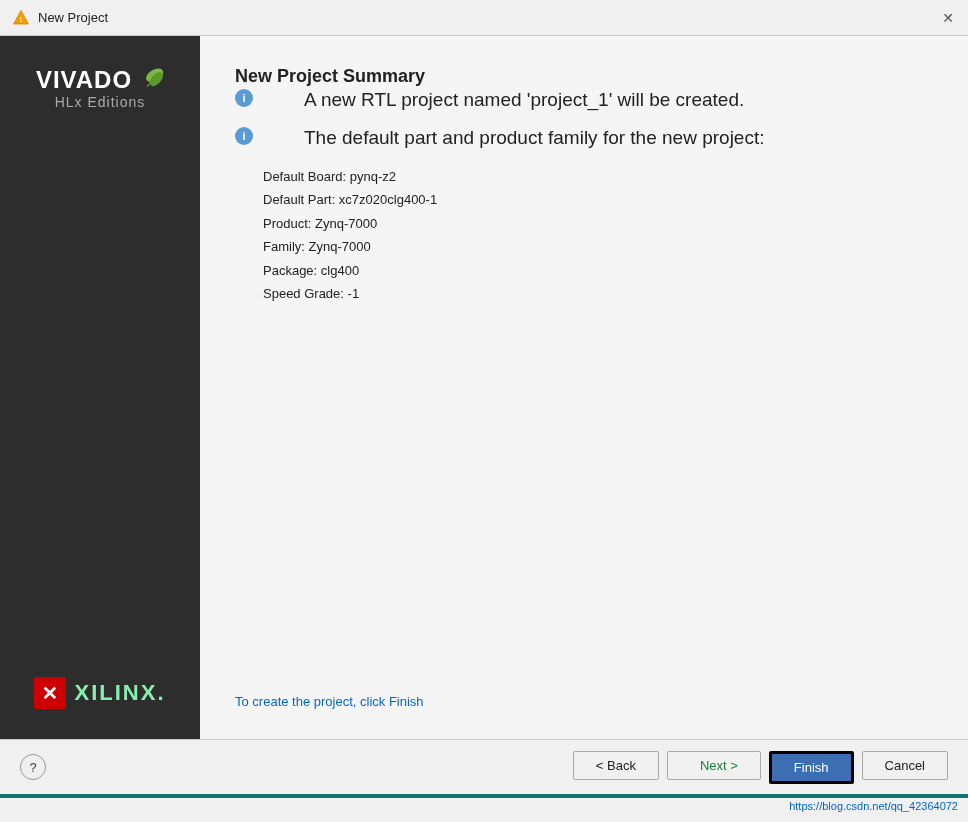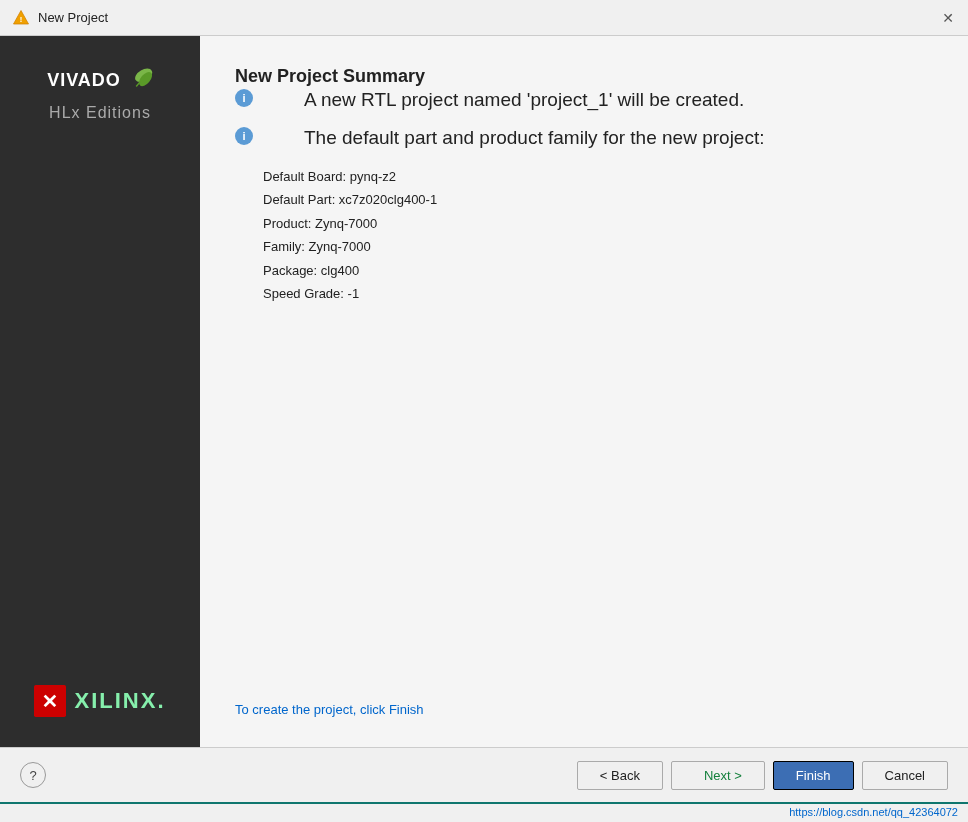--- a/index.html
+++ b/index.html
@@ -67,35 +67,35 @@
       flex-shrink: 0;
     }
     .vivado-logo {
       display: flex;
       flex-direction: column;
       align-items: center;
       margin-bottom: 30px;
     }
     .vivado-text {
       color: white;
-      font-size: 18px;
+      font-size: 24px;
       font-weight: bold;
       letter-spacing: 1px;
       display: flex;
       align-items: center;
       gap: 4px;
     }
     .vivado-leaf {
       width: 28px;
       height: 28px;
     }
     .vivado-sub {
       color: #aaa;
-      font-size: 16px;
-      margin-top: 10px;
+      font-size: 14px;
+      margin-top: 0;
       letter-spacing: 1px;
     }
     .sidebar-bottom {
       margin-top: auto;
       display: flex;
       flex-direction: column;
       align-items: center;
     }
     .xilinx-logo {
       display: flex;
@@ -192,36 +192,36 @@
       background: #f0f0f0;
       cursor: pointer;
       border-radius: 2px;
       color: #222;
       min-width: 80px;
       text-align: center;
     }
     .btn-primary {
       background: #3c6eb4;
       color: white;
-      border: 1px solid #000000;
+      border: 3px solid #000000;
     }
     .btn-disabled {
       color: #15803d;
       cursor: default;
       padding-left: 32px;
     }
 
     .status-bar {
       background: #f0f0f0;
-      border-top: 2px solid #0f766e;
+      border-top: 4px solid #0f766e;
       padding: 2px 10px;
       font-size: 11px;
       color: #0066cc;
       text-align: right;
-      height: 20px;
+      height: 28px;
     }
 
     
     .info-circle {
       display: inline-flex;
       align-items: center;
       justify-content: center;
       width: 18px;
       height: 18px;
       border-radius: 50%;

